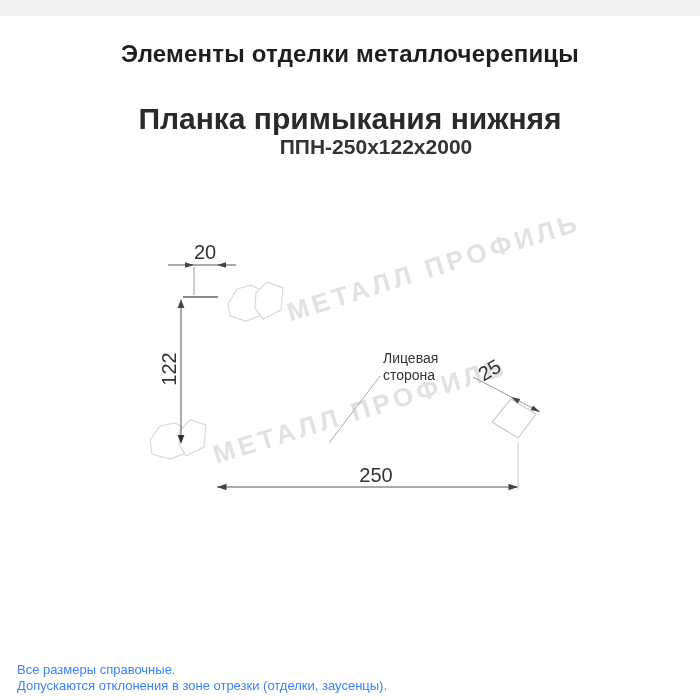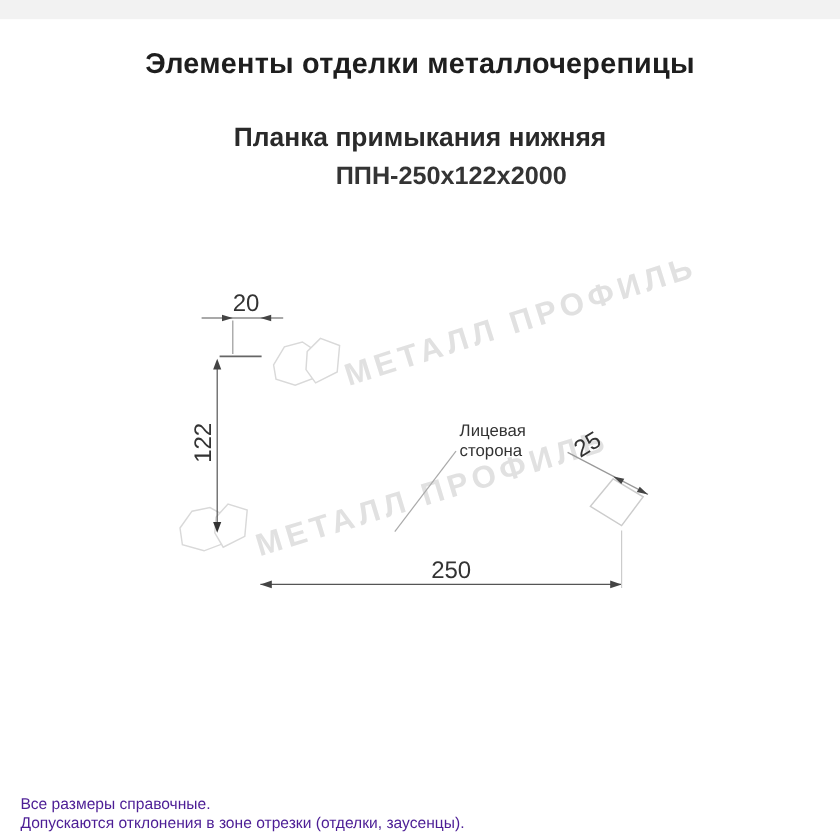--- a/index.html
+++ b/index.html
@@ -11,40 +11,40 @@
     overflow:hidden;
     margin:16px auto;
   }
   .title{
     position:absolute;left:0;top:24px;width:700px;
     text-align:center;font-size:24px;font-weight:700;color:#1e1e1e;
     letter-spacing:0.2px;
   }
   .subtitle{
     position:absolute;left:0;top:86px;width:700px;
-    text-align:center;font-size:22px;font-weight:700;color:#2a2a2a;
+    text-align:center;font-size:30px;font-weight:700;color:#2a2a2a;
   }
   .model{
     position:absolute;left:0;top:119px;width:700px;
     text-align:center;font-size:21px;font-weight:700;color:#343434;padding-left:26px;
   }
   .wm-text{
     position:absolute;
     color:#e1e1e1;
     font-size:26px;font-weight:700;letter-spacing:4px;
     white-space:nowrap;
     transform-origin:left center;
     user-select:none;
   }
   .wm-top{left:288px;top:282px;transform:rotate(-17.5deg);}
   .wm-bottom{left:214px;top:424px;transform:rotate(-17deg);}
   .diagram-svg{position:absolute;left:0;top:0;}
   .footer{
     position:absolute;left:17px;top:646px;
-    font-size:13px;color:#4c1d95;line-height:16px;
+    font-size:13px;color:#3b82f6;line-height:16px;
   }
   .dim-text{font-size:20px;fill:#333;font-family:"Liberation Sans",sans-serif;}
   .label-text{font-size:14px;fill:#333;font-family:"Liberation Sans",sans-serif;}
 </style>
 </head>
 <body>
 
 <div class="page">
 
   <div class="title">Элементы отделки металлочерепицы</div>

